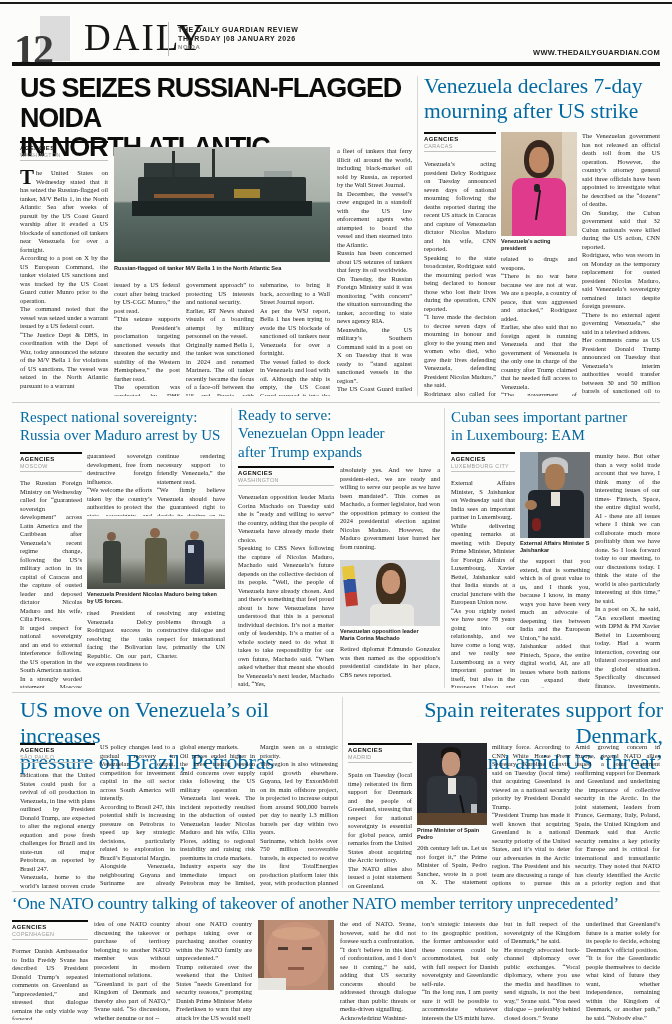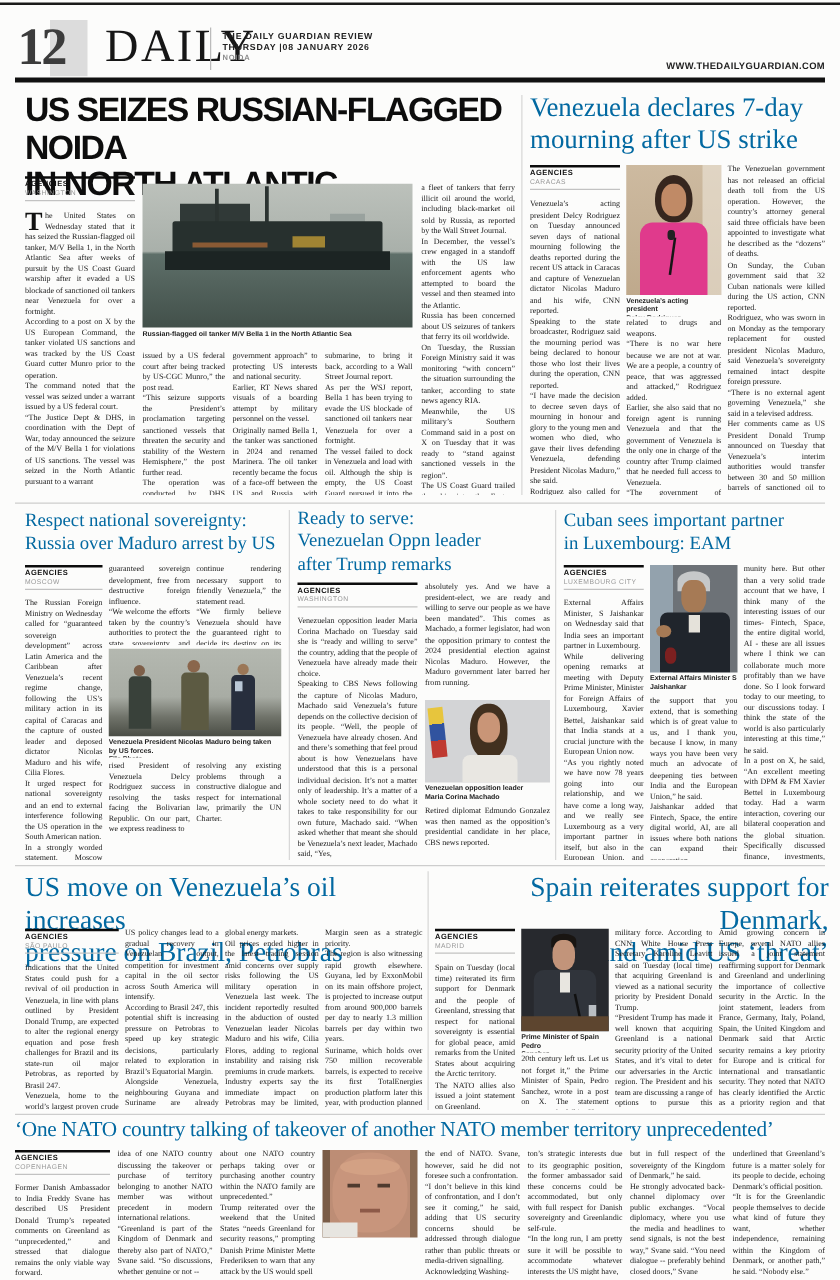--- a/index.html
+++ b/index.html
@@ -1,21 +1,21 @@
 <!DOCTYPE html>
 <html><head>
 <meta charset="utf-8">
 <style>
   html,body{margin:0;padding:0;background:#9a9a9a;}
   .page{position:relative;width:672px;height:1024px;background:#fcfcfb;margin:0 auto;
         overflow:hidden;font-family:"Liberation Serif",serif;}
   .abs{position:absolute;}
   .topline{left:0;top:2px;width:672px;height:2px;background:#1a1a1a;}
   .pgnum-box{left:40px;top:16px;width:30px;height:45px;background:#dcdcdc;}
-  .pgnum{left:14px;top:14px;font-size:42px;font-weight:700;color:#3c3c3c;letter-spacing:-2px;}
+  .pgnum{left:14px;top:26px;font-size:42px;font-weight:700;color:#3c3c3c;letter-spacing:-2px;}
   .section-title{left:84px;top:16px;font-size:37px;color:#161616;letter-spacing:2px;}
   .head-vdiv{left:168px;top:22px;width:1px;height:34px;background:#bbb;}
   .pub{left:178px;top:26px;font-family:"Liberation Sans",sans-serif;}
   .pub .l1{font-size:7px;font-weight:700;letter-spacing:.6px;color:#222;}
   .pub .l2{font-size:7px;font-weight:700;letter-spacing:.6px;color:#222;margin-top:2px;}
   .pub .l3{font-size:6px;font-weight:700;letter-spacing:.6px;color:#8d8d8d;margin-top:2px;}
   .site{right:12px;top:48px;font-family:"Liberation Sans",sans-serif;font-size:7.5px;
         font-weight:700;letter-spacing:.3px;color:#222;}
   .masthead-bar{left:12px;top:62px;width:648px;height:4px;background:#111;}
   .hl-sans{font-family:"Liberation Sans",sans-serif;font-weight:800;font-size:27px;line-height:1.1;
@@ -160,21 +160,21 @@
     <div class="abs cap" style="left:87px;top:591px;width:138px;height:15px;">Venezuela President Nicolas Maduro being taken by US forces.
 File Photo</div>
     <div class="abs col" style="left:87px;top:609px;width:65px;height:79px;">rised President of Venezuela Delcy Rodriguez success in resolving the tasks facing the Bolivarian Republic. On our part, we express readiness to</div>
     <div class="abs col" style="left:157px;top:609px;width:68px;height:79px;">resolving any existing problems through a constructive dialogue and respect for international law, primarily the UN Charter.</div>
   </div>
 
   <div class="abs vdiv" style="left:231px;top:408px;height:280px;"></div>
   <div>
     <h2 class="abs hl hl15" style="left:238px;top:406px;width:200px;">Ready to serve:
 Venezuelan Oppn leader
-after Trump remarks</h2>
+after Trump expands</h2>
     <div class="abs byline" style="left:238px;top:466px;width:96px;">
       <div class="ag">AGENCIES</div>
       <div class="loc">WASHINGTON</div>
     </div>
     <div class="abs col" style="left:238px;top:493px;width:96px;height:195px;">Venezuelan opposition leader Maria Corina Machado on Tuesday said she is “ready and willing to serve” the country, adding that the people of Venezuela have already made their choice.
 Speaking to CBS News following the capture of Nicolas Maduro, Machado said Venezuela’s future depends on the collective decision of its people. “Well, the people of Venezuela have already chosen. And and there’s something that feel proud about is how Venezuelans have understood that this is a personal individual decision. It’s not a matter only of leadership. It’s a matter of a whole society need to do what it takes to take responsibility for our own future, Machado said. “When asked whether that meant she should be Venezuela’s next leader, Machado said, “Yes,</div>
     <div class="abs col" style="left:340px;top:466px;width:100px;height:92px;">absolutely yes. And we have a president-elect, we are ready and willing to serve our people as we have been mandated”. This comes as Machado, a former legislator, had won the opposition primary to contest the 2024 presidential election against Nicolas Maduro. However, the Maduro government later barred her from running.</div>
     <div class="abs photo" style="left:340px;top:560px;width:100px;height:66px;background:#d3d4d6;">
       <div class="abs" style="left:4px;top:6px;width:12px;height:40px;background:linear-gradient(180deg,#e7c53d 0 33%,#31539f 33% 66%,#bf3a31 66% 100%);transform:rotate(-6deg);"></div>
       <div class="abs" style="left:36px;top:3px;width:30px;height:44px;background:#42301f;border-radius:45%;"></div>

